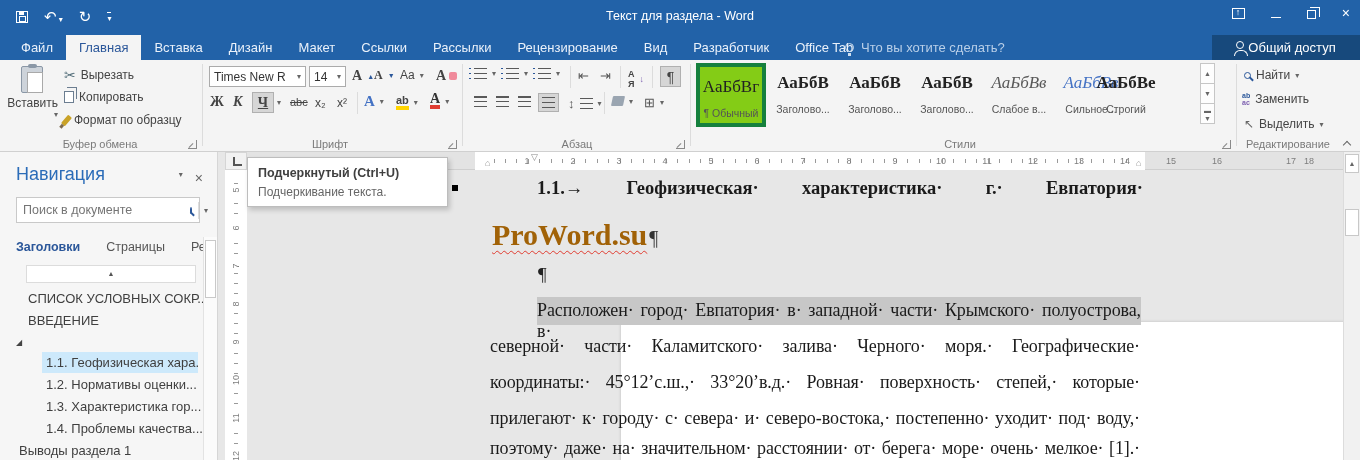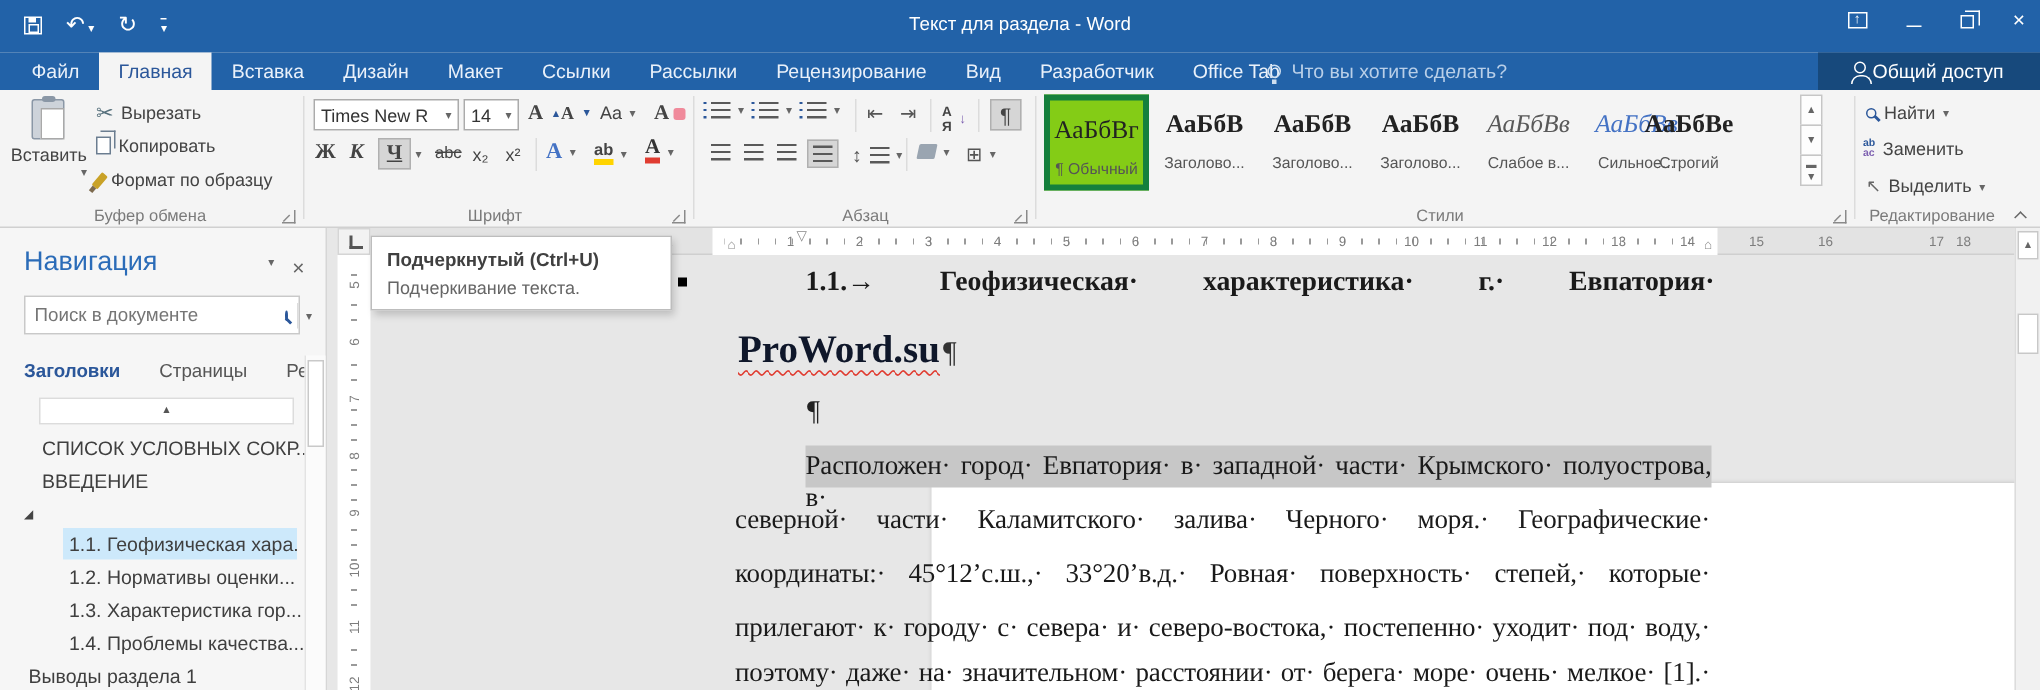--- a/index.html
+++ b/index.html
@@ -118,21 +118,21 @@
   .page { position:absolute; left:402px; top:170px; width:792px; height:290px; background:#fff; box-shadow:0 0 3px rgba(0,0,0,0.18); }
   .scrollbar { position:absolute; right:0; top:152px; width:17px; height:308px; background:#f1f1f1; border-left:1px solid #dcdcdc; z-index:3; }
   .sb-btn { position:absolute; left:1px; top:2px; width:14px; height:19px; background:#fff; border:1px solid #c8c8c8; font-size:7px; color:#666; text-align:center; line-height:18px; }
   .sb-thumb { position:absolute; left:1px; top:57px; width:14px; height:27px; background:#fff; border:1px solid #c8c8c8; }
 
   
   .doc { font-family:"Liberation Serif",serif; color:#1a1a1a; z-index:2; }
   .heading-bullet { position:absolute; left:452px; top:185px; width:6px; height:6px; background:#000; z-index:2; }
   .doc-heading { position:absolute; left:537px; top:178px; width:606px; font-size:18.5px; font-weight:bold; text-align:justify; text-align-last:justify; z-index:2; }
   .doc-logo { position:absolute; left:492px; top:218px; z-index:2; }
-  .doc-logo .lg { font-family:"Liberation Serif",serif; font-size:26px; font-weight:bold; color:#0f172a; text-decoration:underline; text-decoration-style:wavy; text-decoration-color:#e03c31; text-decoration-thickness:1px; text-underline-offset:5px; }
+  .doc-logo .lg { font-family:"Liberation Serif",serif; font-size:30px; font-weight:bold; color:#a16207; text-decoration:underline; text-decoration-style:wavy; text-decoration-color:#e03c31; text-decoration-thickness:1px; text-underline-offset:5px; }
   .doc-logo .pil { font-family:"Liberation Serif",serif; font-size:20px; color:#333; margin-left:2px; }
   .doc-pil { position:absolute; left:538px; top:264px; font-family:"Liberation Serif",serif; font-size:19px; color:#222; z-index:2; }
   .dline { position:absolute; font-family:"Liberation Serif",serif; font-size:18px; letter-spacing:-0.1px; text-align:justify; text-align-last:justify; z-index:2; color:#1a1a1a; }
   .dline .selbg { background:#c7c7c7; padding:3px 0 5px; }
 
   
   .tooltip { position:absolute; left:247px; top:157px; width:201px; height:50px; background:#fff; border:1px solid #bdbdbd; box-shadow:2px 3px 5px rgba(0,0,0,0.18); z-index:50; padding:8px 10px; }
   .tooltip .tt { font-size:12.5px; font-weight:bold; color:#404040; }
   .tooltip .td { font-size:12px; color:#666; margin-top:5px; }
 </style>

